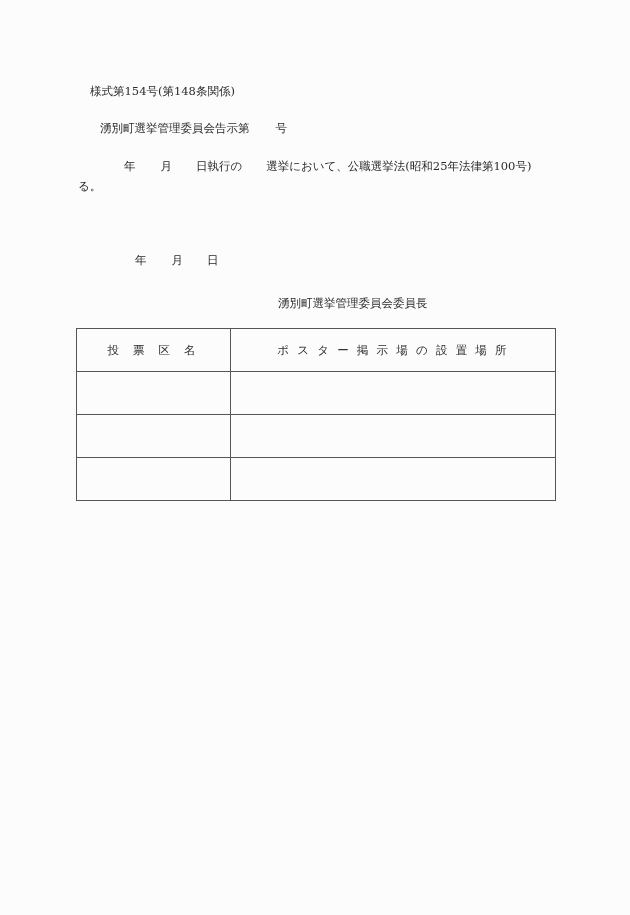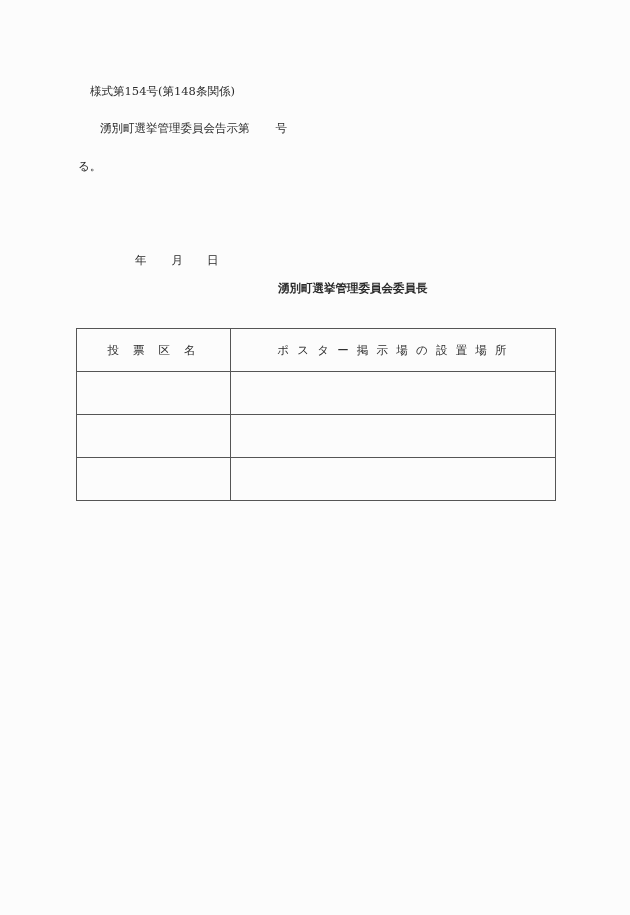--- a/index.html
+++ b/index.html
@@ -23,21 +23,21 @@
     .body-para {
       position: absolute;
       left: 78px;
       top: 156px;
       width: 478px;
       line-height: 20.3px;
     }
     .body-para .line { display: block; white-space: nowrap; }
     .sp { display: inline-block; }
     .date-line { left: 135px; top: 253px; }
-    .signature { left: 278px; top: 281px; font-weight: bold; }
+    .signature { left: 278px; top: 296px; }
     table.poster-table {
       position: absolute;
       left: 76px;
       top: 328px;
       width: 480px;
       border-collapse: collapse;
       table-layout: fixed;
     }
     table.poster-table td, table.poster-table th {
       border: 1px solid #555;
@@ -52,20 +52,21 @@
     table.poster-table th.col2 span { letter-spacing: 8.2px; padding-left: 6px; }
   </style>
 </head>
 <body>
 
 <div class="abs form-number">様式第154号(第148条関係)</div>
 
 <div class="abs notice-title"><span>湧別町選挙管理委員会告示第</span><span class="gap"></span><span>号</span></div>
 
 <div class="body-para">
+  <span class="line"><span class="sp" style="width:46px"></span><span>年</span><span class="sp" style="width:25px"></span><span>月</span><span class="sp" style="width:24px"></span><span>日執行の</span><span class="sp" style="width:24px"></span><span>選挙において、公職選挙法(昭和25年法律第100号)</span></span>
   <span class="line">る。</span>
 </div>
 
 <div class="abs date-line"><span>年</span><span class="sp" style="width:25px"></span><span>月</span><span class="sp" style="width:24px"></span><span>日</span></div>
 
 <div class="abs signature">湧別町選挙管理委員会委員長</div>
 
 <table class="poster-table">
   <tbody>
       <tr>

